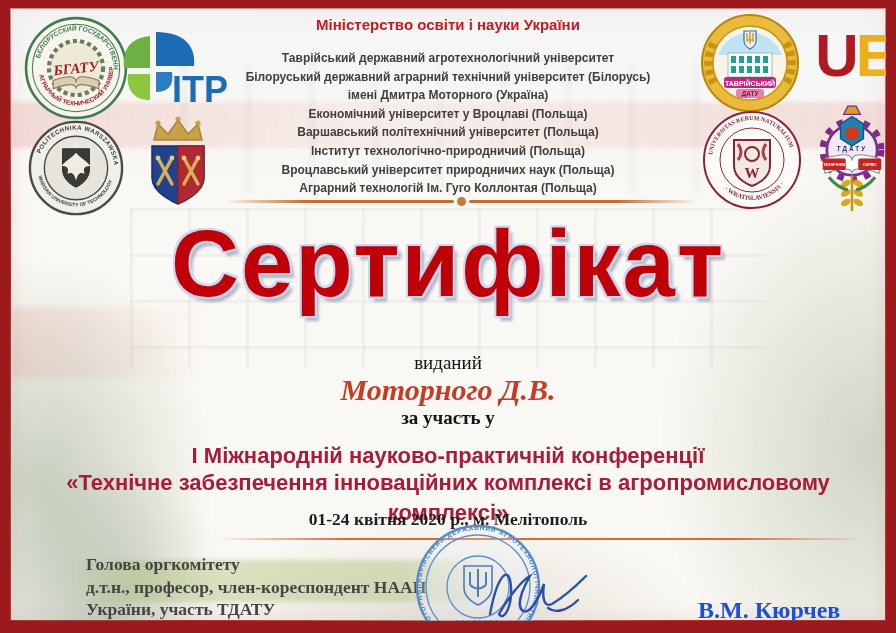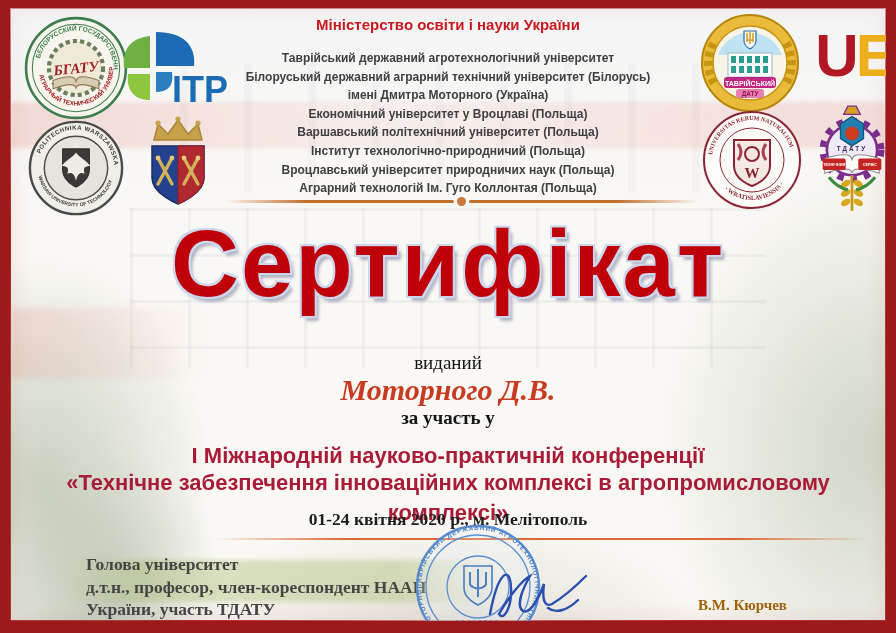--- a/index.html
+++ b/index.html
@@ -51,22 +51,22 @@
   .serif{font-family:"Liberation Serif", serif;}
   .vydanyi{top:344px;font-size:19px;font-weight:normal;color:#151515;}
   .recipient{top:365px;font-size:30px;font-weight:bold;font-style:italic;color:#c73b22;}
   .uchast{top:399px;font-size:19px;font-weight:bold;color:#151515;}
   .conf{position:absolute;left:12px;right:12px;top:426px;z-index:2;text-align:center;
     font-size:22px;font-weight:bold;color:#a81c38;line-height:27px;margin-top:8px;}
   .conf-l3{margin-top:3px;}
   .date-place{top:501px;font-size:17.5px;font-weight:bold;color:#1d1d1d;}
   .role-block{position:absolute;left:76px;top:545px;z-index:2;font-size:17.5px;font-weight:bold;
     color:#454545;line-height:22.5px;font-family:"Liberation Serif", serif;}
-  .signer-name{position:absolute;left:688px;top:589px;z-index:4;font-size:15px;font-weight:bold;
-    color:#a16207;font-family:"Liberation Serif", serif;}
+  .signer-name{position:absolute;left:688px;top:589px;z-index:4;font-size:24px;font-weight:bold;
+    color:#1d4ed8;font-family:"Liberation Serif", serif;}
   
   .logo{position:absolute;z-index:2;}
   .bgatu{left:14px;top:8px;}
   .itp{left:106px;top:22px;}
   .warsaw{left:18px;top:112px;}
   .krakow{left:118px;top:102px;}
   .tdatu{left:690px;top:5px;}
   .ue{left:798px;top:16px;width:92px;text-align:center;font-weight:900;font-size:60px;line-height:64px;letter-spacing:-3px;}
   .ue .u{color:#b01823;}
   .ue .e{color:#edb01c;}
@@ -116,21 +116,21 @@
     <div class="conf-l3">комплексі»</div>
   </div>
 
   <div class="line serif date-place">01-24 квітня 2020 р., м. Мелітополь</div>
 
   <div class="divider divider2">
     <span class="bar"></span>
   </div>
 
   <div class="role-block">
-    <div>Голова університет</div>
+    <div>Голова оргкомітету</div>
     <div>д.т.н., професор, член-кореспондент НААН</div>
     <div>України, участь ТДАТУ</div>
   </div>
   <div class="signer-name">В.М.  Кюрчев</div>
 
   <svg class="logo bgatu" width="104" height="104" viewBox="0 0 100 100">
     <circle cx="50" cy="50" r="48" fill="#f7f5ee" stroke="#3e7d4e" stroke-width="2.5"></circle>
     <circle cx="50" cy="50" r="42" fill="none" stroke="#3e7d4e" stroke-width="1"></circle>
     <defs>
       <path id="bgatu-top" d="M50,50 m-36,0 a36,36 0 1,1 72,0"></path>

